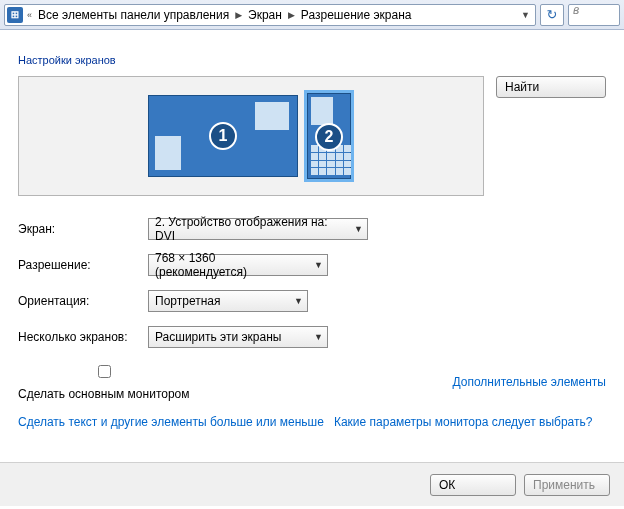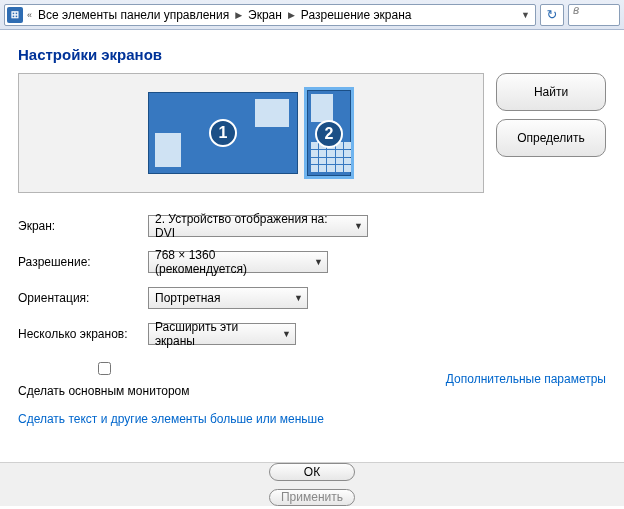--- a/index.html
+++ b/index.html
@@ -73,23 +73,23 @@
     padding:8px 4px;
     overflow:hidden;
   }
 
   
   .page {
     padding:16px 18px 0 18px;
   }
   h1.page-title {
     color:#003399;
-    font-size:15px;
-    font-weight:700;
-    margin:0 0 10px 0;
+    font-size:11px;
+    font-weight:400;
+    margin:8px 0 10px 0;
   }
 
   
   .arrange-wrap {
     display:flex;
     gap:12px;
     margin-bottom:22px;
   }
   .arrange-box {
     flex:1;
@@ -124,28 +124,28 @@
   .mon2 .d1 { left:4px; top:4px; width:22px; height:28px; }
   .mon2 .grid {
     position:absolute; left:4px; bottom:4px; width:40px; height:30px;
     display:grid; grid-template-columns:repeat(5,1fr); grid-template-rows:repeat(4,1fr);
     gap:1px;
   }
   .mon2 .grid span { background:#cfe2f3; }
 
   .side-btns { display:flex; flex-direction:column; gap:8px; width:110px; }
   .win-btn {
-    height:38px;
+    height:22px;
     border:1px solid #8b8b8b;
-    border-radius:10px;
+    border-radius:3px;
     background:linear-gradient(#fdfdfd,#e7e7e7);
     font:12px "Segoe UI", Tahoma, sans-serif;
     cursor:default;
     padding:0 8px;
-    text-align:center;
+    text-align:left;
   }
   .win-btn.disabled { color:#888; }
 
   
   .form-row { display:flex; align-items:center; margin-bottom:14px; }
   .form-row .lbl { width:130px; color:#000; }
   .win-select {
     height:22px;
     border:1px solid #8b8b8b;
     border-radius:0;
@@ -171,21 +171,20 @@
     left:0; right:0;
     top:462px;
     height:44px;
     border-top:1px solid #d0d0d0;
     background:#f0f0f0;
     display:flex;
     align-items:center;
     justify-content:flex-end;
     gap:8px;
     padding:0 14px;
-    flex-direction:column;
   }
   .footer .win-btn { width:86px; }
 </style>
 </head>
 <body>
 
 <div class="addrbar">
   <div class="addr-field">
     <span class="addr-icon">⊞</span>
     <span class="addr-caret">«</span>
@@ -241,21 +240,20 @@
             <span></span>
             <span></span>
             <span></span>
             <span></span>
         </div>
         <span class="num" style="position:absolute; top:30px;">2</span>
       </div>
     </div>
     <div class="side-btns">
       <button class="win-btn">Найти</button>
-      <button class="win-btn">Определить</button>
     </div>
   </div>
 
   <div class="form-row">
     <div class="lbl">Экран:</div>
     <div class="win-select" style="width:220px">
       <span>2. Устройство отображения на: DVI</span>
       <span class="caret">▼</span>
     </div>
   </div>
@@ -268,35 +266,36 @@
   </div>
   <div class="form-row">
     <div class="lbl">Ориентация:</div>
     <div class="win-select" style="width:160px">
       <span>Портретная</span>
       <span class="caret">▼</span>
     </div>
   </div>
   <div class="form-row">
     <div class="lbl">Несколько экранов:</div>
-    <div class="win-select" style="width:148px">
+    <div class="win-select" style="width:180px">
       <span>Расширить эти экраны</span>
       <span class="caret">▼</span>
     </div>
   </div>
 
   <div class="chk-row">
     <label class="chk">
       <input type="checkbox" style="">
       <span>Сделать основным монитором</span>
     </label>
-    <a class="link">Дополнительные параметры</a>
+    <a class="link">Дополнительные элементы</a>
   </div>
 
   <div class="links-block">
     <a class="link">Сделать текст и другие элементы больше или меньше</a>
+    <a class="link">Какие параметры монитора следует выбрать?</a>
   </div>
 </div>
 
 <div class="footer">
   <button class="win-btn">ОК</button>
   <button class="win-btn disabled">Применить</button>
 </div>
 
 </body></html>

